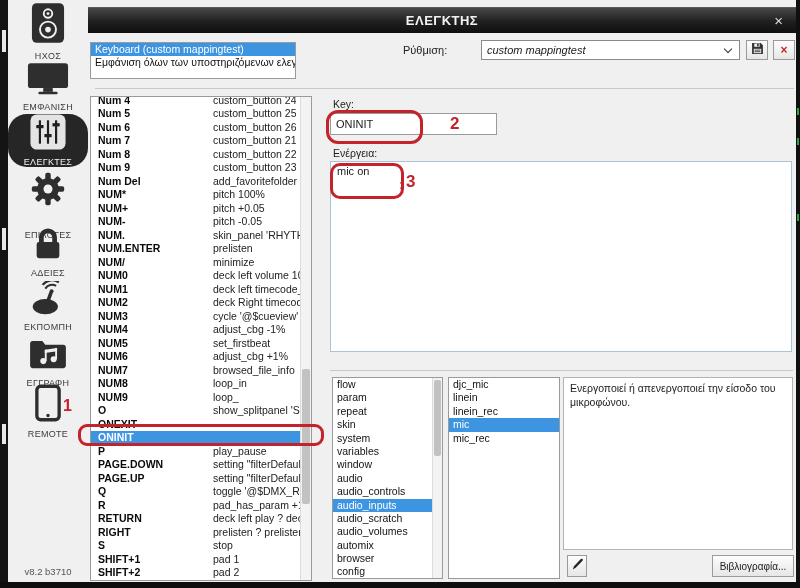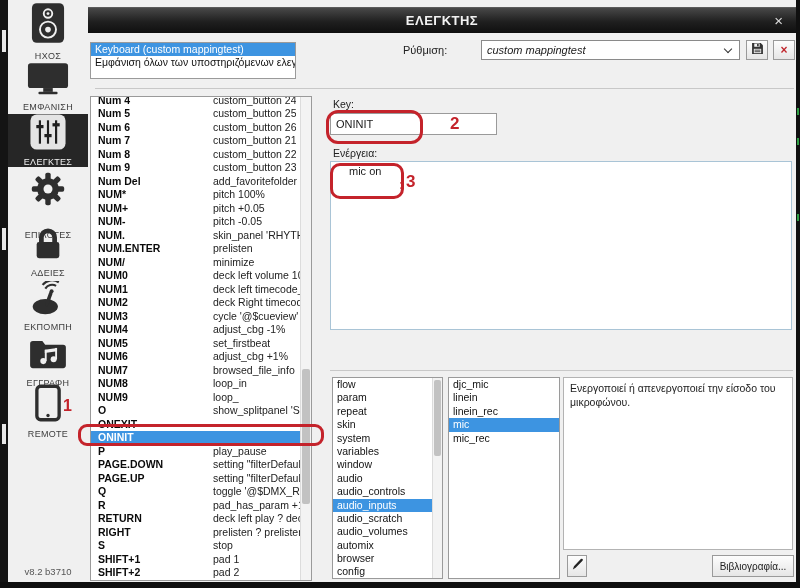--- a/index.html
+++ b/index.html
@@ -14,21 +14,21 @@
   .left-strip { left:0; top:0; width:8px; height:588px; background:#141414; }
   .ls-mark { left:2px; width:4px; background:#e8e8e8; }
   .right-strip { left:796px; top:0; width:4px; height:588px; background:#101010; }
   .rs-mark { left:797px; width:2px; background:#2f9e44; }
   .bottom-bar { left:0; top:582px; width:800px; height:6px; background:#0e0e0e; }
 
   
   .sidebar { left:8px; top:0; width:80px; height:582px; background:#f0f0f0; }
   .sb-item { position:absolute; left:0; width:80px; display:flex; flex-direction:column; align-items:center; }
   .sb-label { font-size:9px; letter-spacing:.3px; color:#3c3c3c; margin-top:3px; }
-  .sb-sel { background:#262626; }
+  .sb-sel { background:#262626;border-radius:19px; }
   .sb-sel .sb-label { color:#f2f2f2; }
   .version { left:8px; top:566px; width:80px; text-align:center; font-size:9.5px; color:#555; }
 
   
   .titlebar { left:88px; top:7px; width:708px; height:26px;
     background:linear-gradient(#484848,#1f1f1f 55%,#0f0f0f); border-top:1px solid #5a5a5a;
     display:flex; align-items:center; justify-content:center; }
   .title { font-size:13px; font-weight:bold; letter-spacing:.5px; color:#f2f2f2; }
   .close-x { position:absolute; right:13px; top:4px; font-size:15px; color:#dcdcdc; cursor:default; }
 
@@ -55,22 +55,22 @@
   .krow .kname { margin-left:7px; width:115px; flex:none; font-weight:bold; font-size:10.5px; color:#0a0a0a; overflow:hidden; }
   .krow .kact { font-size:10.5px; color:#222; overflow:hidden; }
   .krow.selected { background:#3d94e1; }
   .krow.selected .kname { color:#fff; }
   .vscroll { position:absolute; right:0; top:0; width:11px; height:100%; background:#f3f3f3; border-left:1px solid #dcdcdc; }
   .vthumb { position:absolute; left:1px; right:1px; background:#c2c2c2; border-radius:2px; }
 
   
   .field-label { font-size:10.5px; color:#222; }
   .key-input { left:330px; top:113px; width:167px; height:22px; line-height:20px; padding-left:5px; font-size:11px; }
-  .action-area { left:330px; top:161px; width:462px; height:169px; border:1px solid #a9c4d6; background:#fff;
-    padding:3px 18px; font-size:11px; }
+  .action-area { left:330px; top:161px; width:462px; height:191px; border:1px solid #a9c4d6; background:#fff;
+    padding:3px 6px; font-size:11px; }
 
   
   .list { position:absolute; overflow:hidden; }
   .lrow { height:13.4px; line-height:13.4px; padding-left:4px; font-size:10.5px; color:#111; white-space:nowrap; overflow:hidden; }
   .lrow.selected { background:#3d94e1; color:#fff; }
   .controller-list .lrow.selected { background:#3d94e1; color:#fff; }
   .desc-box { left:563px; top:377px; width:230px; height:173px; border:1px solid #b3b3b3; background:#fff;
     padding:4px 6px; font-size:10.5px; line-height:13.5px; color:#222; }
   .pencil-btn { left:567px; top:555px; width:20px; height:22px; }
   .wiki-btn { left:712px; top:555px; width:82px; height:22px; font-size:10px; color:#222; }

